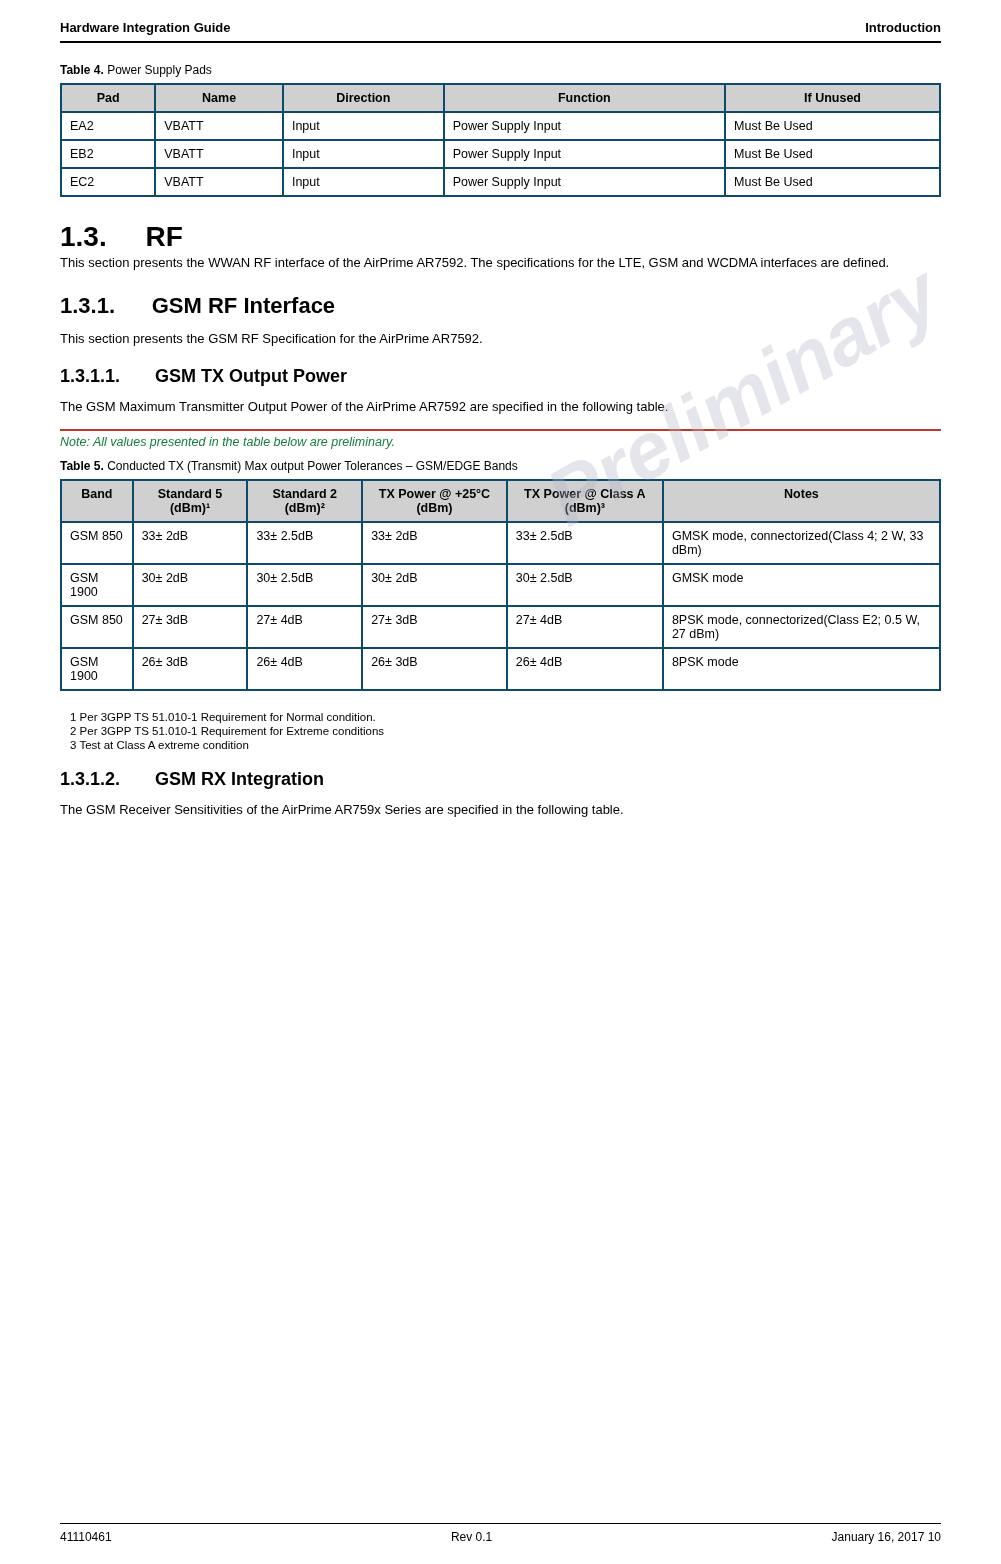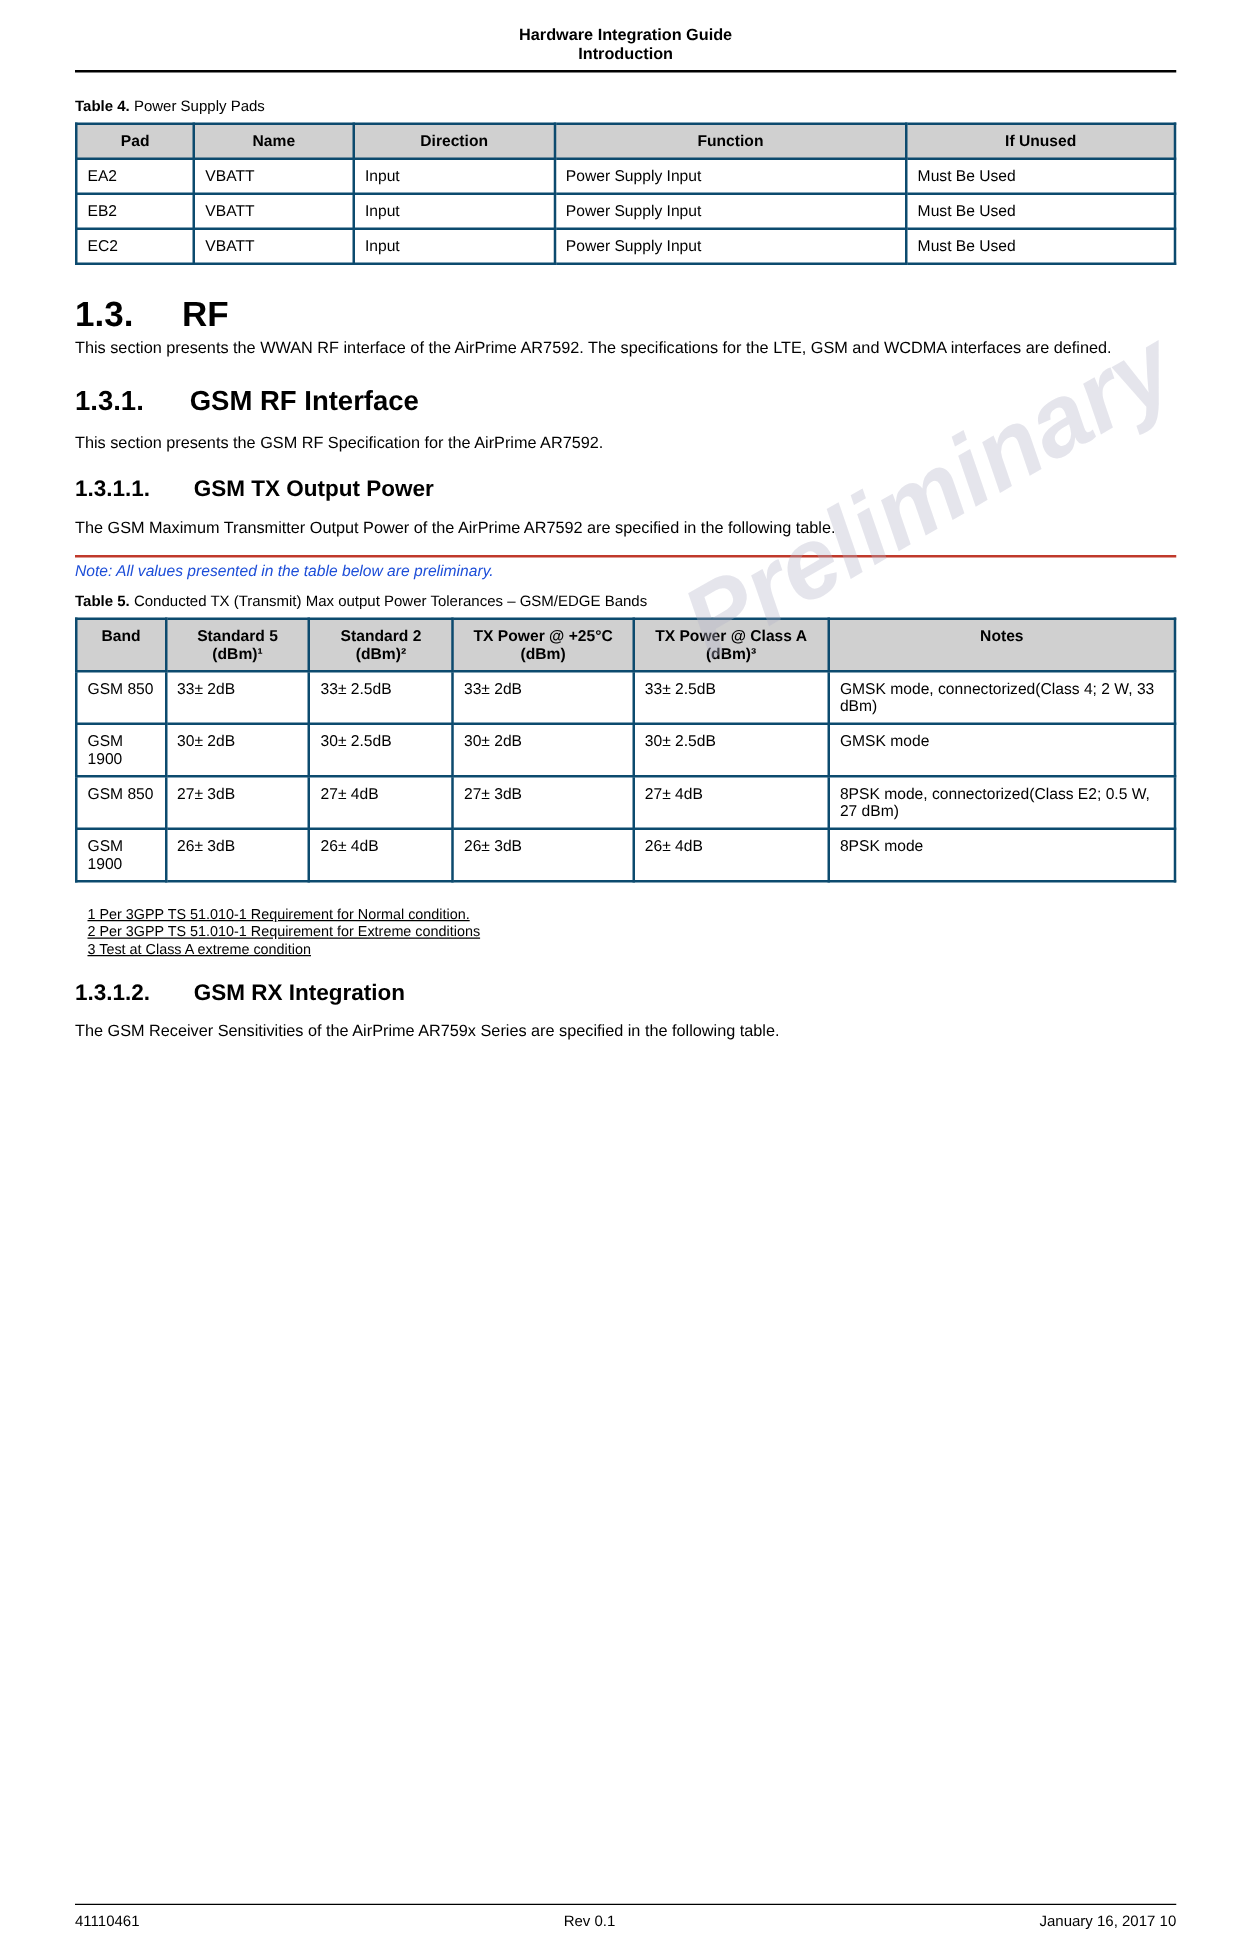--- a/index.html
+++ b/index.html
@@ -21,21 +21,20 @@
     }
 
     
     .page-header {
       display: flex;
       justify-content: space-between;
       align-items: center;
       border-bottom: 2px solid #000;
       padding-bottom: 6px;
       margin-bottom: 20px;
-      flex-direction: column;
     }
     .page-header-left {
       font-size: 13px;
       font-weight: bold;
     }
     .page-header-right {
       font-size: 13px;
       font-weight: bold;
     }
 
@@ -111,32 +110,31 @@
       margin-bottom: 12px;
     }
 
     
     .note-line {
       border-top: 2px solid #c0392b;
       padding-top: 4px;
       margin-bottom: 10px;
       font-style: italic;
       font-size: 12.5px;
-      color: #1d4ed8;
+      color: #15803d;
     }
 
     
     .footnotes {
       font-size: 11.5px;
       margin-bottom: 16px;
       padding-left: 10px;
     }
     .footnotes p {
       margin-bottom: 2px;
-      text-decoration: underline;
     }
 
     
     .watermark {
       position: absolute;
       top: 350px;
       right: 40px;
       font-size: 80px;
       font-weight: bold;
       color: rgba(180, 180, 200, 0.35);

